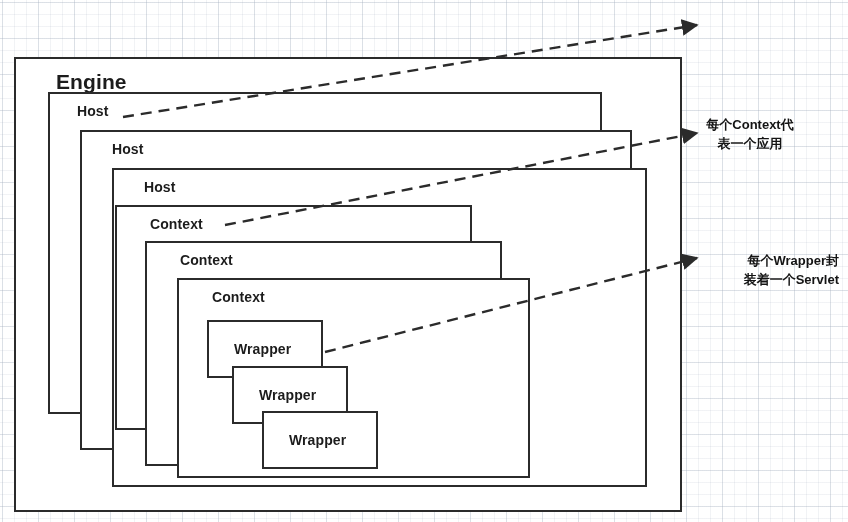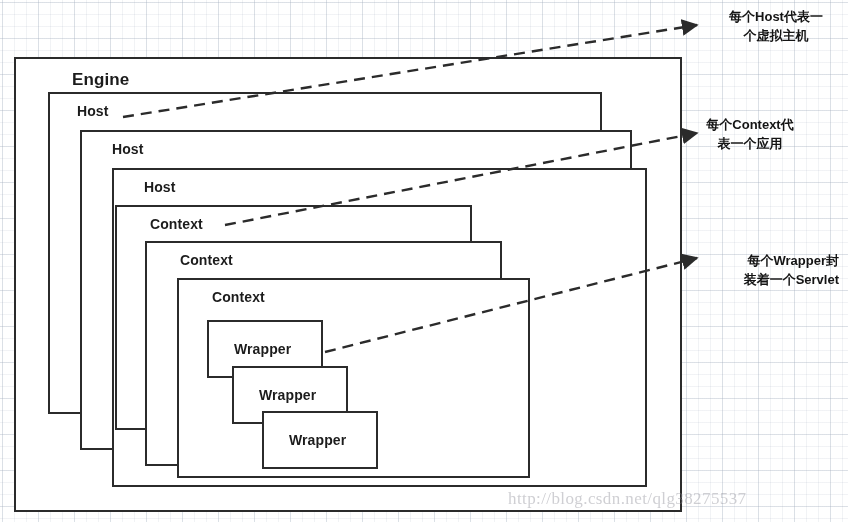--- a/index.html
+++ b/index.html
@@ -34,21 +34,21 @@
   .box > .box-label {
     position: absolute;
     color: #1c1c1c;
     font-weight: 700;
     white-space: nowrap;
     letter-spacing: 0.1px;
   }
 
   
   #engine { left: 14px;  top: 57px;  width: 668px; height: 455px; z-index: 1; }
-  #engine > .box-label { left: 56px; top: 11px; font-size: 17px; }
+  #engine > .box-label { left: 40px; top: 11px; font-size: 21px; }
 
   
   #host-1 { left: 48px;  top: 92px;  width: 554px; height: 322px; z-index: 2; }
   #host-1 > .box-label { left: 27px; top: 9px; font-size: 14px; }
 
   #host-2 { left: 80px;  top: 130px; width: 552px; height: 320px; z-index: 3; }
   #host-2 > .box-label { left: 30px; top: 9px; font-size: 14px; }
 
   #host-3 { left: 112px; top: 168px; width: 535px; height: 319px; z-index: 4; }
   #host-3 > .box-label { left: 30px; top: 9px; font-size: 14px; }
@@ -158,24 +158,21 @@
       </marker>
     </defs>
 
     <line x1="123" y1="117" x2="697" y2="25" stroke="#2b2b2b" stroke-width="2.4" stroke-dasharray="11,7" marker-end="url(#arrow-head)"></line>
 
     <line x1="225" y1="225" x2="697" y2="133" stroke="#2b2b2b" stroke-width="2.4" stroke-dasharray="11,7" marker-end="url(#arrow-head)"></line>
 
     <line x1="325" y1="352" x2="697" y2="258" stroke="#2b2b2b" stroke-width="2.4" stroke-dasharray="11,7" marker-end="url(#arrow-head)"></line>
   </svg>
 
-  <div class="annotation" id="annotation-host">每个Host代表一
-个虚拟主机</div>
 
   <div class="annotation" id="annotation-context">每个Context代
 表一个应用</div>
 
   <div class="annotation" id="annotation-wrapper">每个Wrapper封
 装着一个Servlet</div>
 
-  <div id="watermark">http://blog.csdn.net/qlg38275537</div>
 
 </div>
 
 </body></html>

